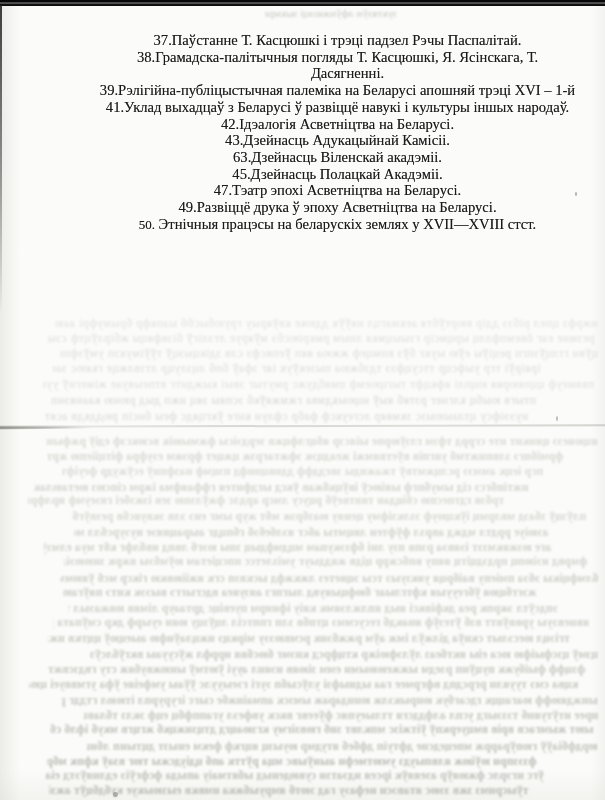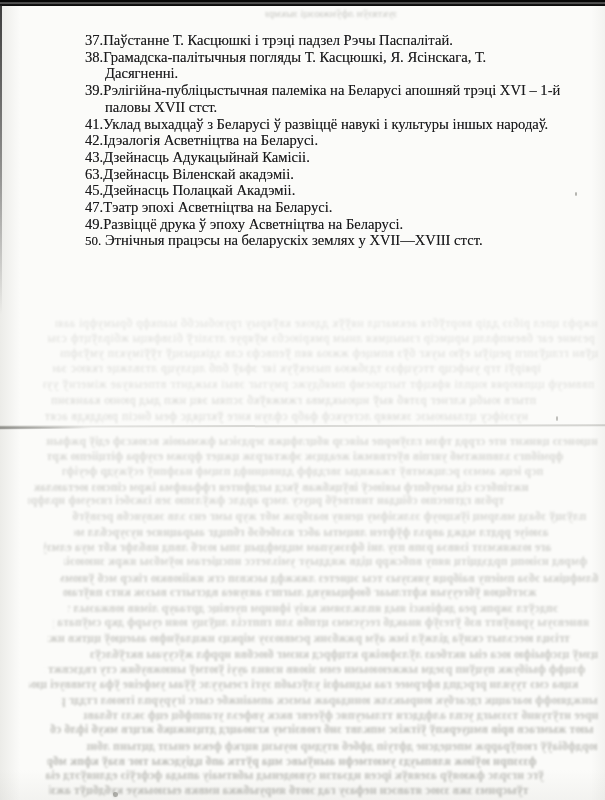--- a/index.html
+++ b/index.html
@@ -10,20 +10,21 @@
   }
   .page {
     position: relative;
     width: 605px; height: 800px;
     background:
       linear-gradient(90deg, rgba(200,200,194,0.30) 0px, rgba(200,200,194,0.0) 20px),
       linear-gradient(270deg, rgba(205,205,200,0.18) 0px, rgba(205,205,200,0.0) 14px),
       linear-gradient(0deg, rgba(208,208,202,0.20) 0px, rgba(208,208,202,0.0) 30px),
       #fbfbf9;
     font-family: "Liberation Serif", serif;
+    text-align: center;
   }
   
   .top-bar {
     position: absolute; left: 0; top: 0;
     width: 605px; height: 6px;
     background: linear-gradient(180deg,
       #060606 0px, #060606 2px,
       #8d8d8d 3px,
       #141414 4px, #0b0b0b 6px);
   }
@@ -137,21 +138,20 @@
   <div class="qlist" id="qlist">
       <div class="row">
         <div class="line"><span class="num">37.</span><span>Паўстанне Т. Касцюшкі і трэці падзел Рэчы Паспалітай.</span></div>
       </div>
       <div class="row">
         <div class="line"><span class="num">38.</span><span>Грамадска-палітычныя погляды Т. Касцюшкі, Я. Ясінскага, Т.</span></div>
         <div class="line cont">Дасягненні.</div>
       </div>
       <div class="row">
         <div class="line"><span class="num">39.</span><span>Рэлігійна-публіцыстычная палеміка на Беларусі апошняй трэці XVI – 1-й</span></div>
-        <div class="line cont">паловы XVII стст.</div>
       </div>
       <div class="row">
         <div class="line"><span class="num">41.</span><span>Уклад выхадцаў з Беларусі ў развіццё навукі і культуры іншых народаў.</span></div>
       </div>
       <div class="row">
         <div class="line"><span class="num">42.</span><span>Ідэалогія Асветніцтва на Беларусі.</span></div>
       </div>
       <div class="row">
         <div class="line"><span class="num">43.</span><span>Дзейнасць Адукацыйнай Камісіі.</span></div>
       </div>

